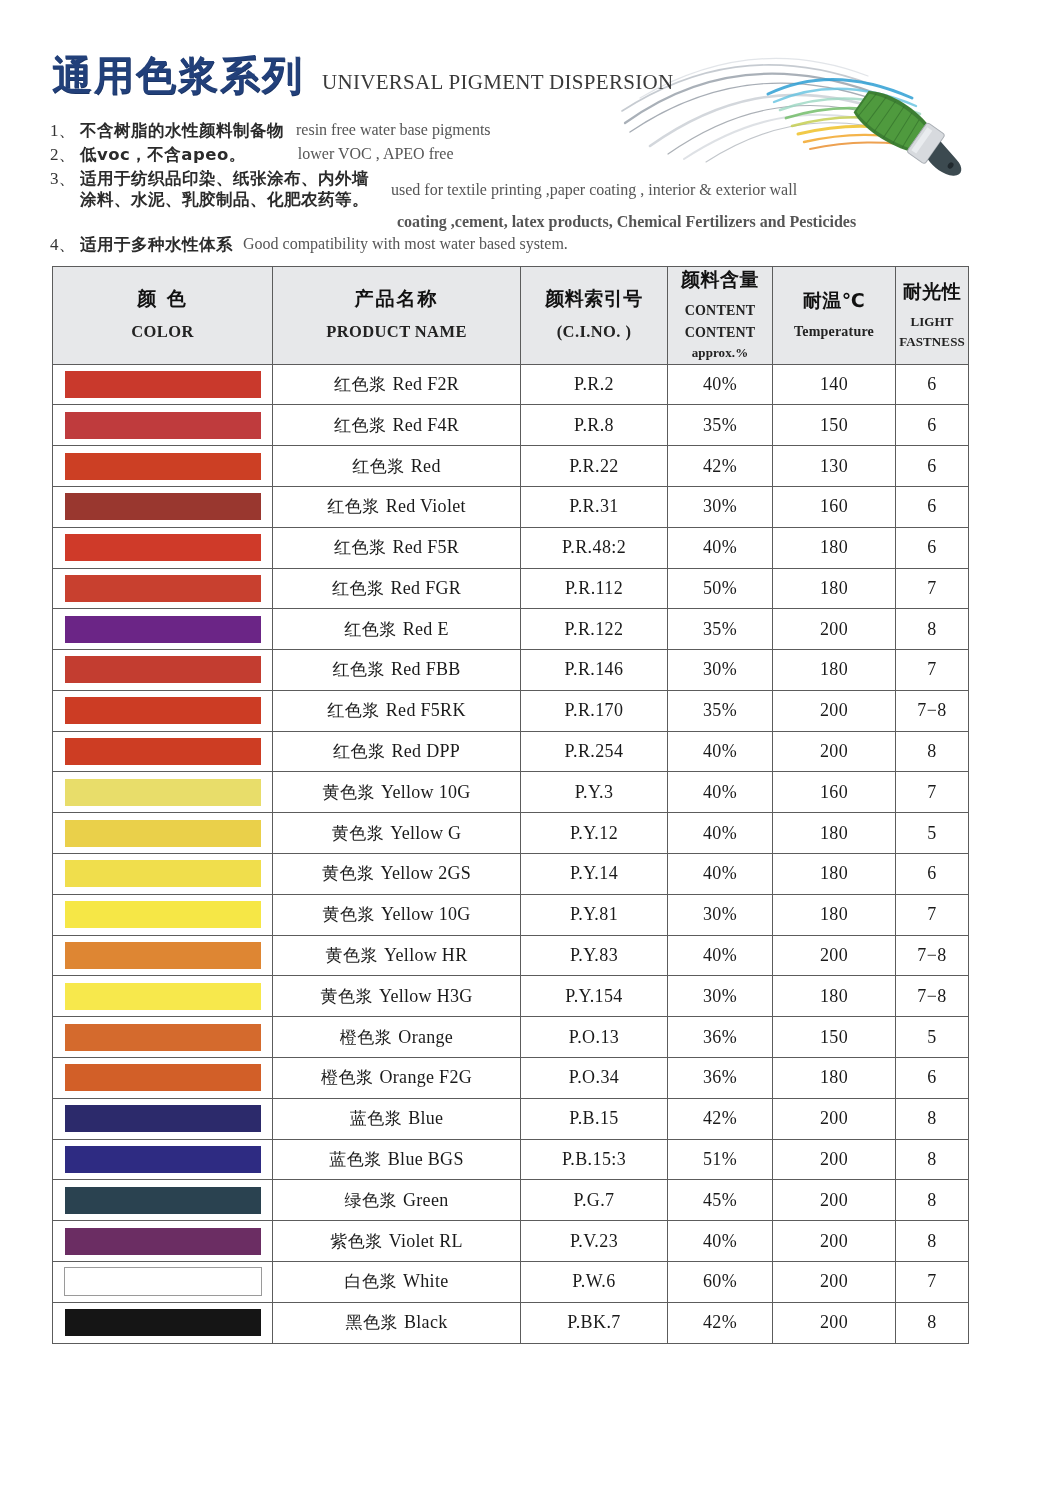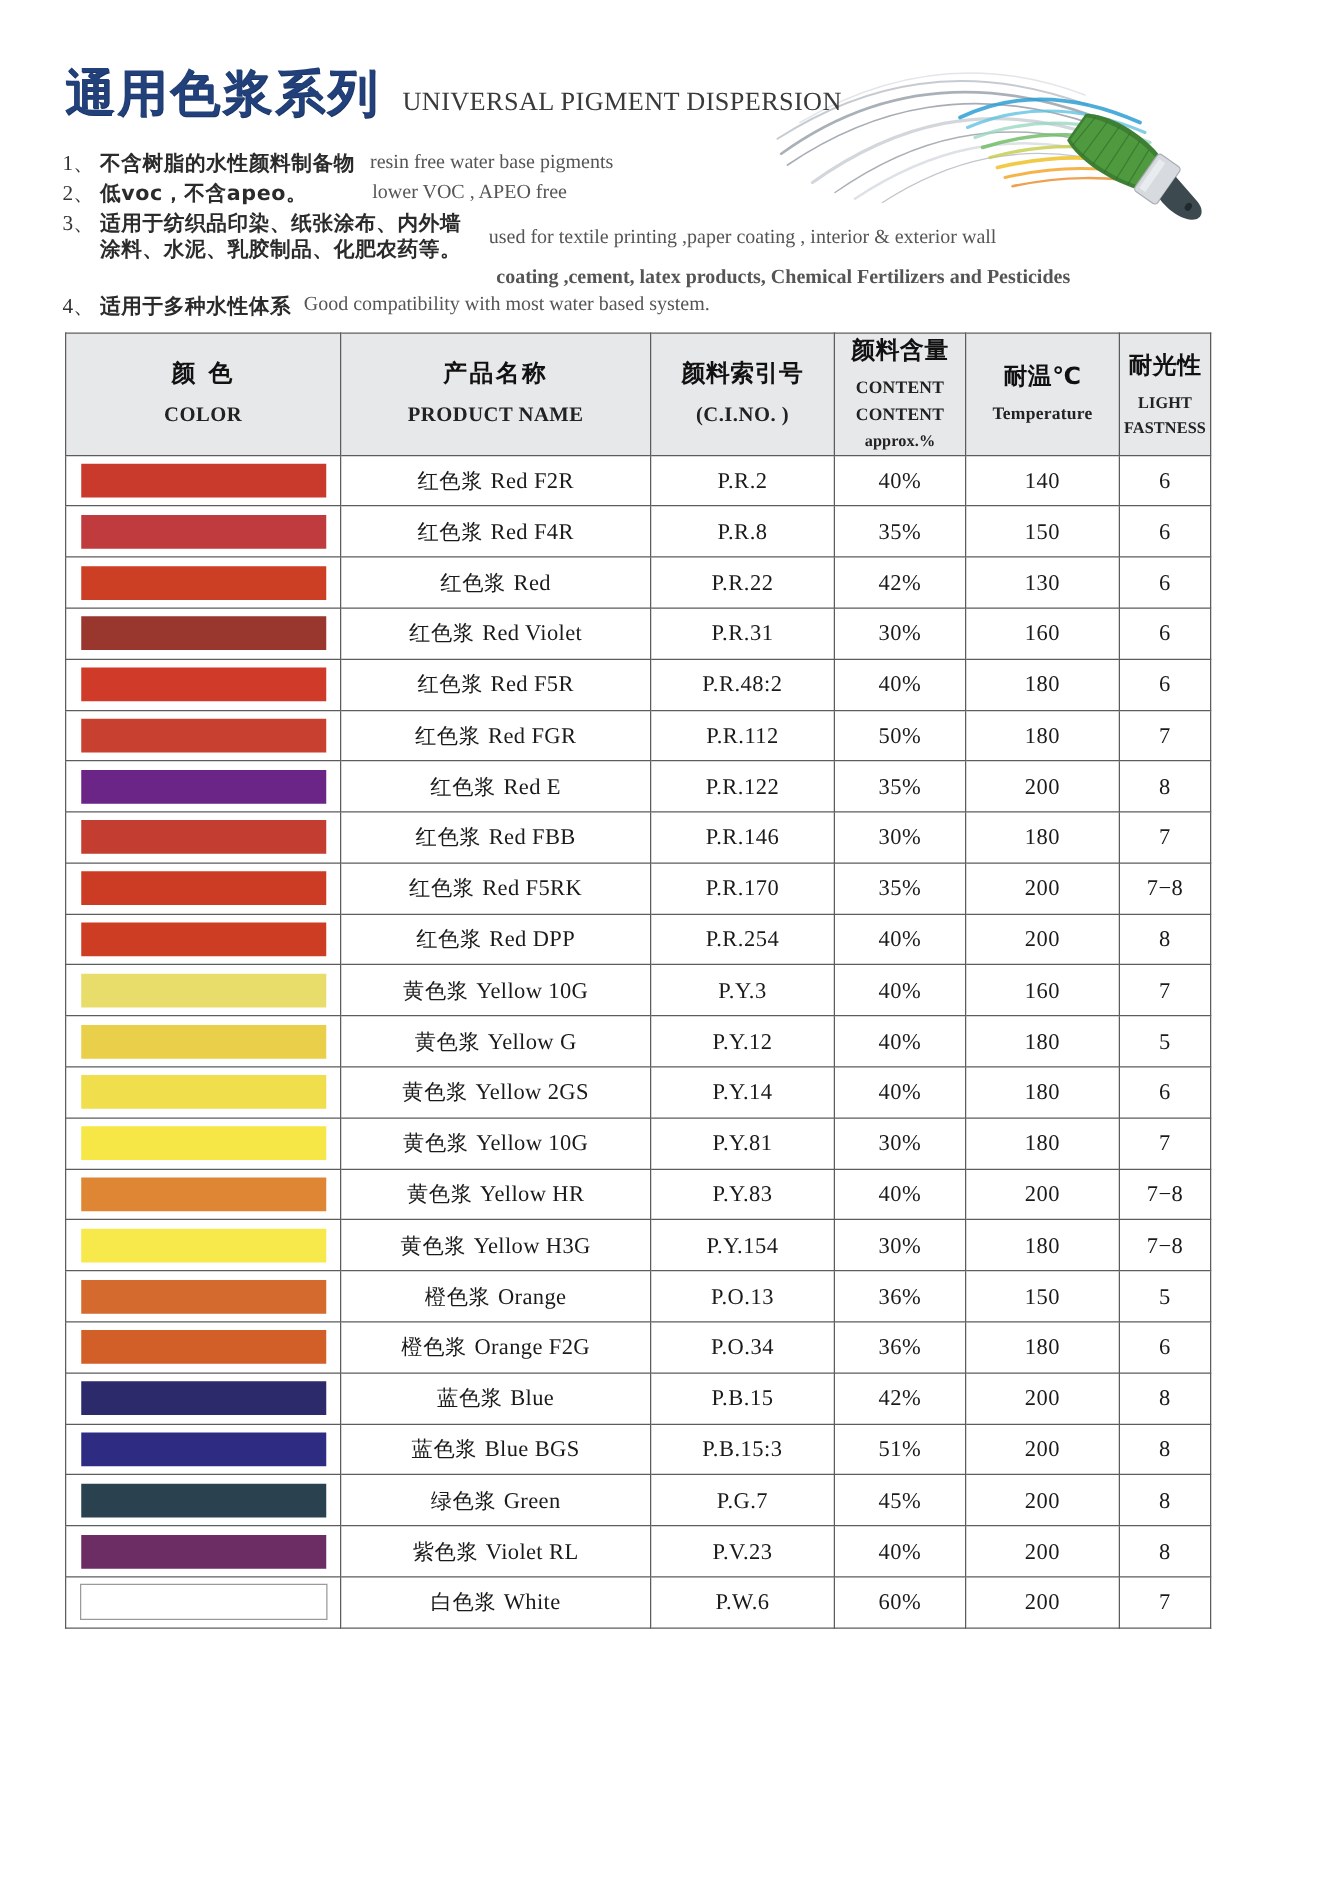--- a/index.html
+++ b/index.html
@@ -497,17 +497,27 @@
           <tr>
             <td class="swatch-cell">
               <span class="swatch outlined" style="background: rgb(255, 255, 255);"></span>
             </td>
             <td class="name-cell"><span class="n-cn">白色浆</span><span class="n-en">White</span></td>
             <td class="val ci">P.W.6</td>
             <td class="val">60%</td>
             <td class="val">200</td>
             <td class="val">7</td>
           </tr>
+          <tr>
+            <td class="swatch-cell">
+              <span class="swatch" style="background: rgb(21, 21, 21);"></span>
+            </td>
+            <td class="name-cell"><span class="n-cn">黑色浆</span><span class="n-en">Black</span></td>
+            <td class="val ci">P.BK.7</td>
+            <td class="val">42%</td>
+            <td class="val">200</td>
+            <td class="val">8</td>
+          </tr>
         </tbody>
     </table>
   </div>
 
 </div>
 
 </body></html>

